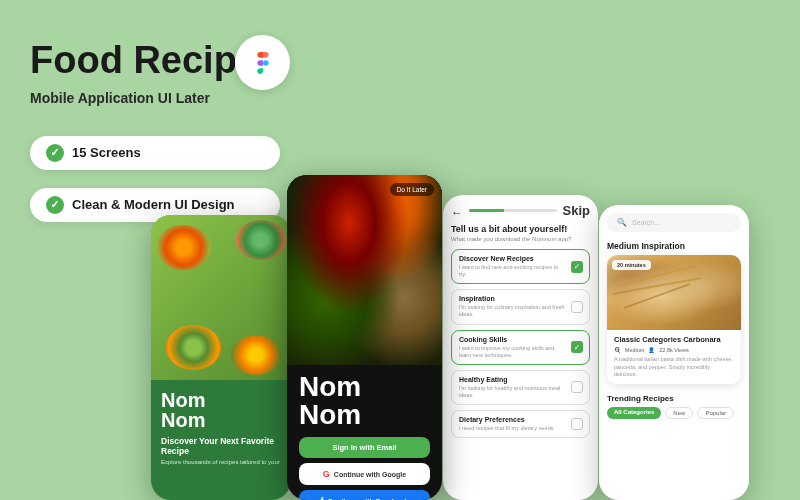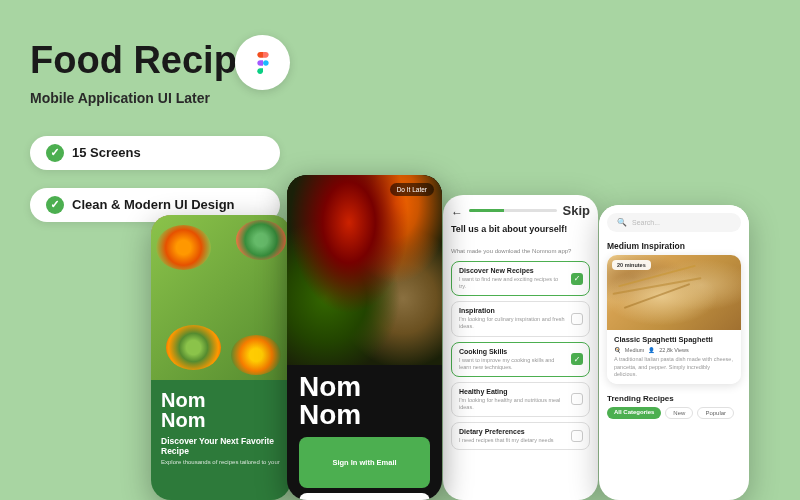--- a/index.html
+++ b/index.html
@@ -232,21 +232,21 @@
 
   <div class="phone phone-2" style="width:155px; height:325px; background:#111; border-radius:20px; overflow:hidden; box-shadow:0 8px 30px rgba(0,0,0,0.4); z-index:3; margin-bottom:0;">
 
     <div style="height:190px; position:relative; overflow:hidden; background:#1a1f0a;">
       <div style="position:absolute; inset:0; background: radial-gradient(ellipse at 40% 25%, #cc2200 0%, #770000 20%, transparent 45%), radial-gradient(ellipse at 70% 15%, #ff6600 0%, #cc5500 15%, transparent 35%), radial-gradient(ellipse at 25% 65%, #336600 0%, #224400 25%, transparent 45%), radial-gradient(ellipse at 75% 65%, #8a7040 0%, #6a5020 20%, transparent 40%), radial-gradient(ellipse at 50% 45%, #2a3010 0%, #1a2008 40%), radial-gradient(ellipse at 60% 35%, #994400 0%, transparent 30%);"></div>
       <div style="position:absolute; top:8px; right:8px; background:rgba(0,0,0,0.55); color:white; font-size:6.5px; padding:3px 7px; border-radius:10px;">Do It Later</div>
     </div>
 
     <div style="font-size:28px; font-weight:900; color:white; line-height:1.0; padding:8px 12px 6px; background:#111;">Nom<br>Nom</div>
 
-    <div style="margin:2px 12px 5px; padding:21px; background:#4caf50; border-radius:8px; color:white; font-size:7.5px; font-weight:600; text-align:center;">Sign In with Email</div>
+    <div style="margin:2px 12px 5px; padding:6px; background:#4caf50; border-radius:8px; color:white; font-size:7.5px; font-weight:600; text-align:center;">Sign In with Email</div>
     <div style="margin:0 12px 5px; padding:6px; background:white; border-radius:8px; color:#333; font-size:7px; font-weight:600; text-align:center; display:flex; align-items:center; justify-content:center; gap:4px;">
       <span style="font-size:9px; color:#ea4335;">G</span>
       <span>Continue with Google</span>
     </div>
     <div style="margin:0 12px 5px; padding:6px; background:#1877f2; border-radius:8px; color:white; font-size:7px; font-weight:600; text-align:center; display:flex; align-items:center; justify-content:center; gap:4px;">
       <span style="font-weight:900; font-size:9px;">f</span>
       <span>Continue with Facebook</span>
     </div>
 
   </div>
@@ -254,21 +254,21 @@
   <div class="phone phone-3" style="width:155px; height:305px; background:white; border-radius:20px; overflow:hidden; box-shadow:0 8px 30px rgba(0,0,0,0.25); z-index:2;">
     <div style="padding:8px;">
 
       <div style="display:flex; align-items:center; margin-bottom:6px;">
         <span style="font-size:12px; color:#333; cursor:pointer;">←</span>
         <div style="flex:1; height:3px; background:#e0e0e0; margin:0 6px; border-radius:2px; overflow:hidden;">
           <div style="width:40%; height:100%; background:#4caf50;"></div>
         </div>
         <span style="font-size:13px; font-weight:600; color:#333; cursor:pointer;">Skip</span>
       </div>
-      <div style="font-size:9px; font-weight:800; color:#1a1a1a; margin-bottom:14px;">Tell us a bit about yourself!</div>
+      <div style="font-size:9px; font-weight:800; color:#1a1a1a; margin-bottom:2px;">Tell us a bit about yourself!</div>
       <div style="font-size:6px; color:#888; margin-bottom:7px;">What made you download the Nomnom app?</div>
 
       <div style="border:1.5px solid #4caf50; border-radius:8px; padding:5px 7px; margin-bottom:5px; position:relative; cursor:pointer;">
         <div style="font-size:7px; font-weight:700; color:#1a1a1a; margin-bottom:2px;">Discover New Recipes</div>
         <div style="font-size:5.5px; color:#999; line-height:1.3; padding-right:16px;">I want to find new and exciting recipes to try.</div>
         <div style="position:absolute; right:6px; top:50%; transform:translateY(-50%); width:12px; height:12px; background:#4caf50; border-radius:3px; display:flex; align-items:center; justify-content:center; color:white; font-size:8px;">✓</div>
       </div>
 
       <div style="border:1px solid #e0e0e0; border-radius:8px; padding:5px 7px; margin-bottom:5px; position:relative; cursor:pointer;">
         <div style="font-size:7px; font-weight:700; color:#1a1a1a; margin-bottom:2px;">Inspiration</div>
@@ -313,21 +313,21 @@
         <div style="width:100%; height:100%; background: linear-gradient(135deg, #f0d090 0%, #d4a050 30%, #c09040 60%, #a07030 100%); position:relative;">
           <div style="position:absolute; inset:0; background: radial-gradient(ellipse at 40% 55%, #e8c88a 0%, transparent 50%), radial-gradient(ellipse at 70% 40%, #d4b070 0%, transparent 40%), radial-gradient(ellipse at 20% 30%, #b08040 0%, transparent 35%);"></div>
 
           <div style="position:absolute; top:20px; left:10px; width:80px; height:2px; background:rgba(200,150,50,0.6); transform:rotate(-15deg); border-radius:2px;"></div>
           <div style="position:absolute; top:30px; left:5px; width:90px; height:2px; background:rgba(180,130,40,0.5); transform:rotate(-10deg); border-radius:2px;"></div>
           <div style="position:absolute; top:40px; left:15px; width:70px; height:2px; background:rgba(160,110,30,0.5); transform:rotate(-20deg); border-radius:2px;"></div>
         </div>
         <div style="position:absolute; top:5px; left:5px; background:rgba(255,255,255,0.9); color:#333; font-size:5.5px; padding:2px 5px; border-radius:4px; font-weight:600;">20 minutes</div>
       </div>
       <div style="padding:5px 7px; background:white;">
-        <div style="font-size:7.5px; font-weight:800; color:#1a1a1a; margin-bottom:3px;">Classic Spaghetti Spaghetti</div>
+        <div style="font-size:7.5px; font-weight:800; color:#1a1a1a; margin-bottom:3px;">Classic Categories Carbonara</div>
         <div style="font-size:5.5px; color:#666; display:flex; align-items:center; gap:4px; margin-bottom:3px;">
           <span>🍳</span>
           <span>Medium</span>
           <span>👤</span>
           <span>22,8k Views</span>
         </div>
         <div style="font-size:5.5px; color:#999; line-height:1.4;">A traditional Italian pasta dish made with cheese, pancetta, and pepper. Simply incredibly delicious.</div>
       </div>
     </div>
 

